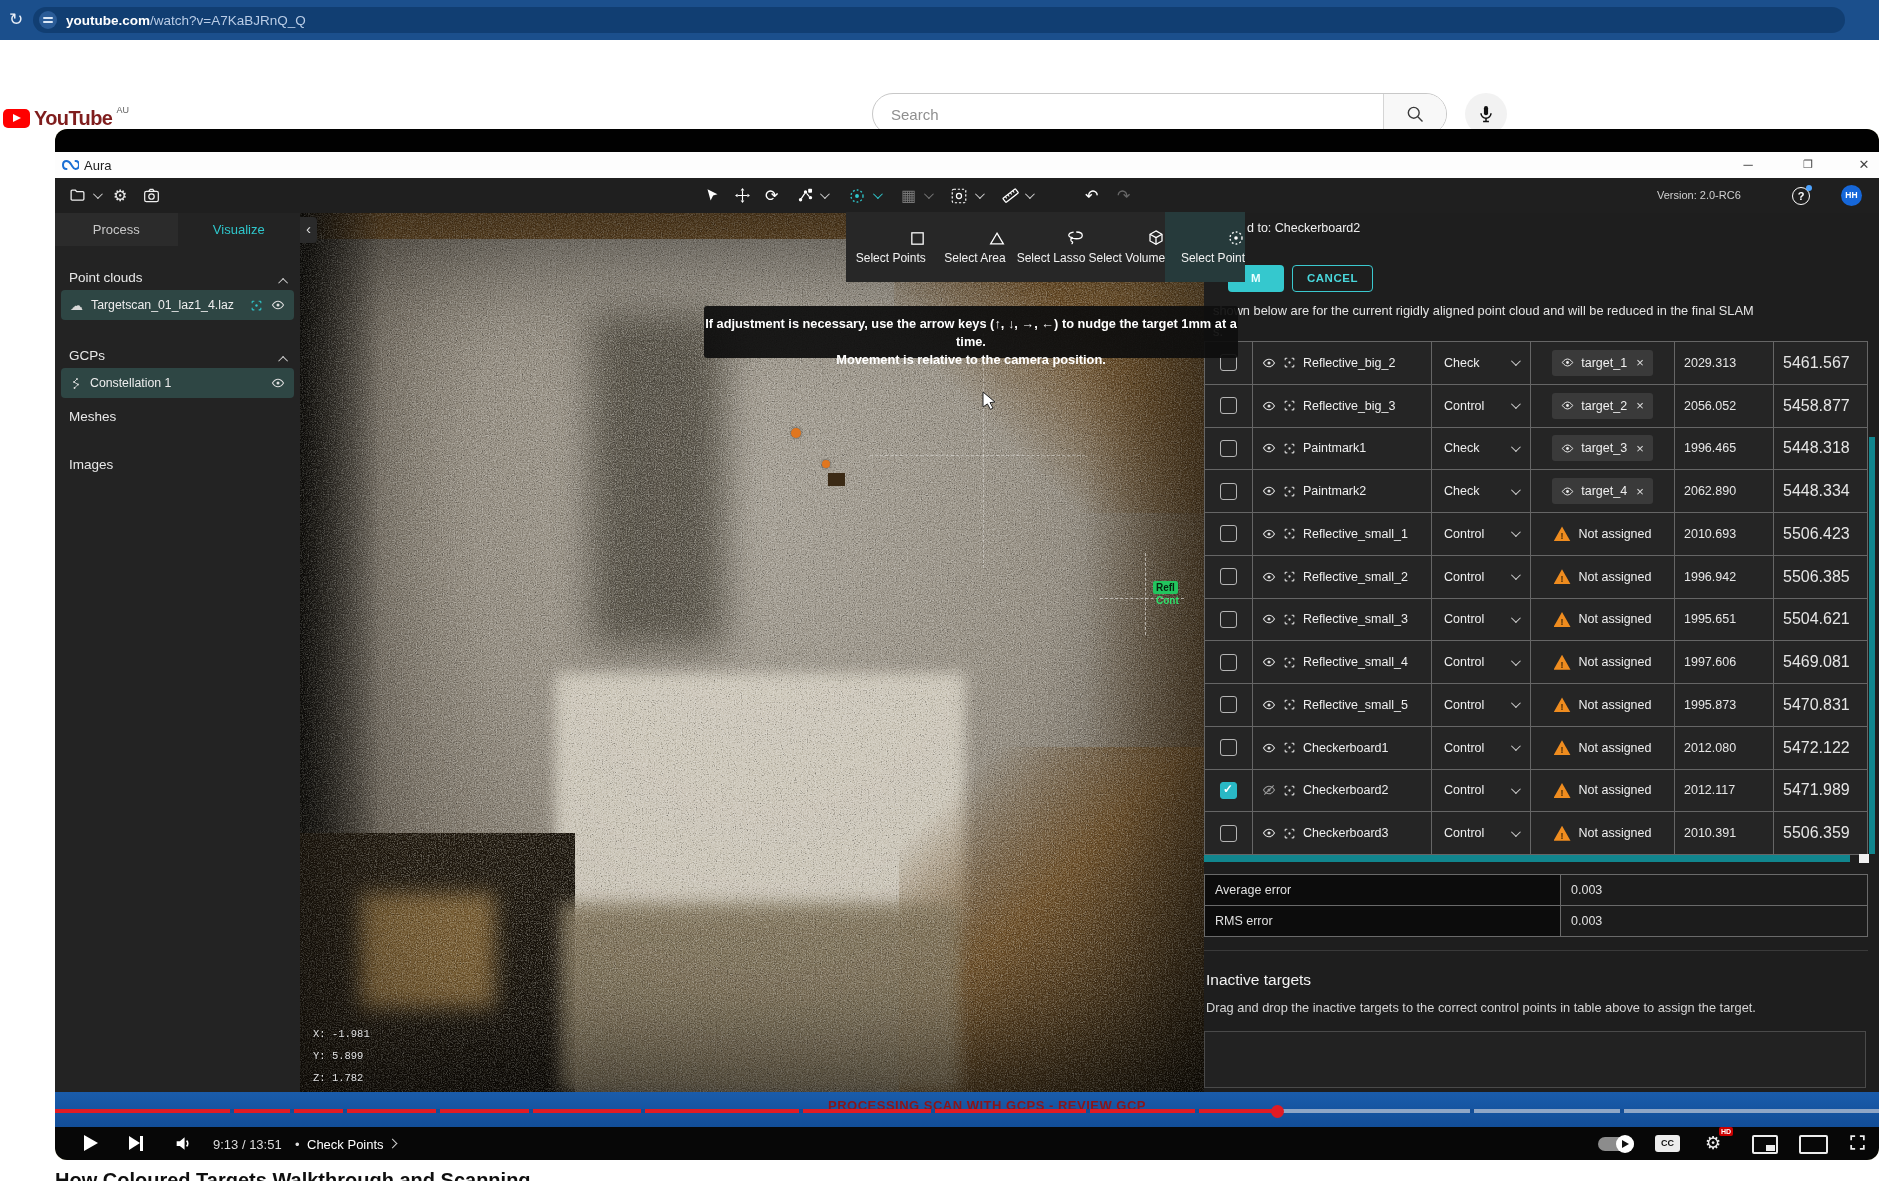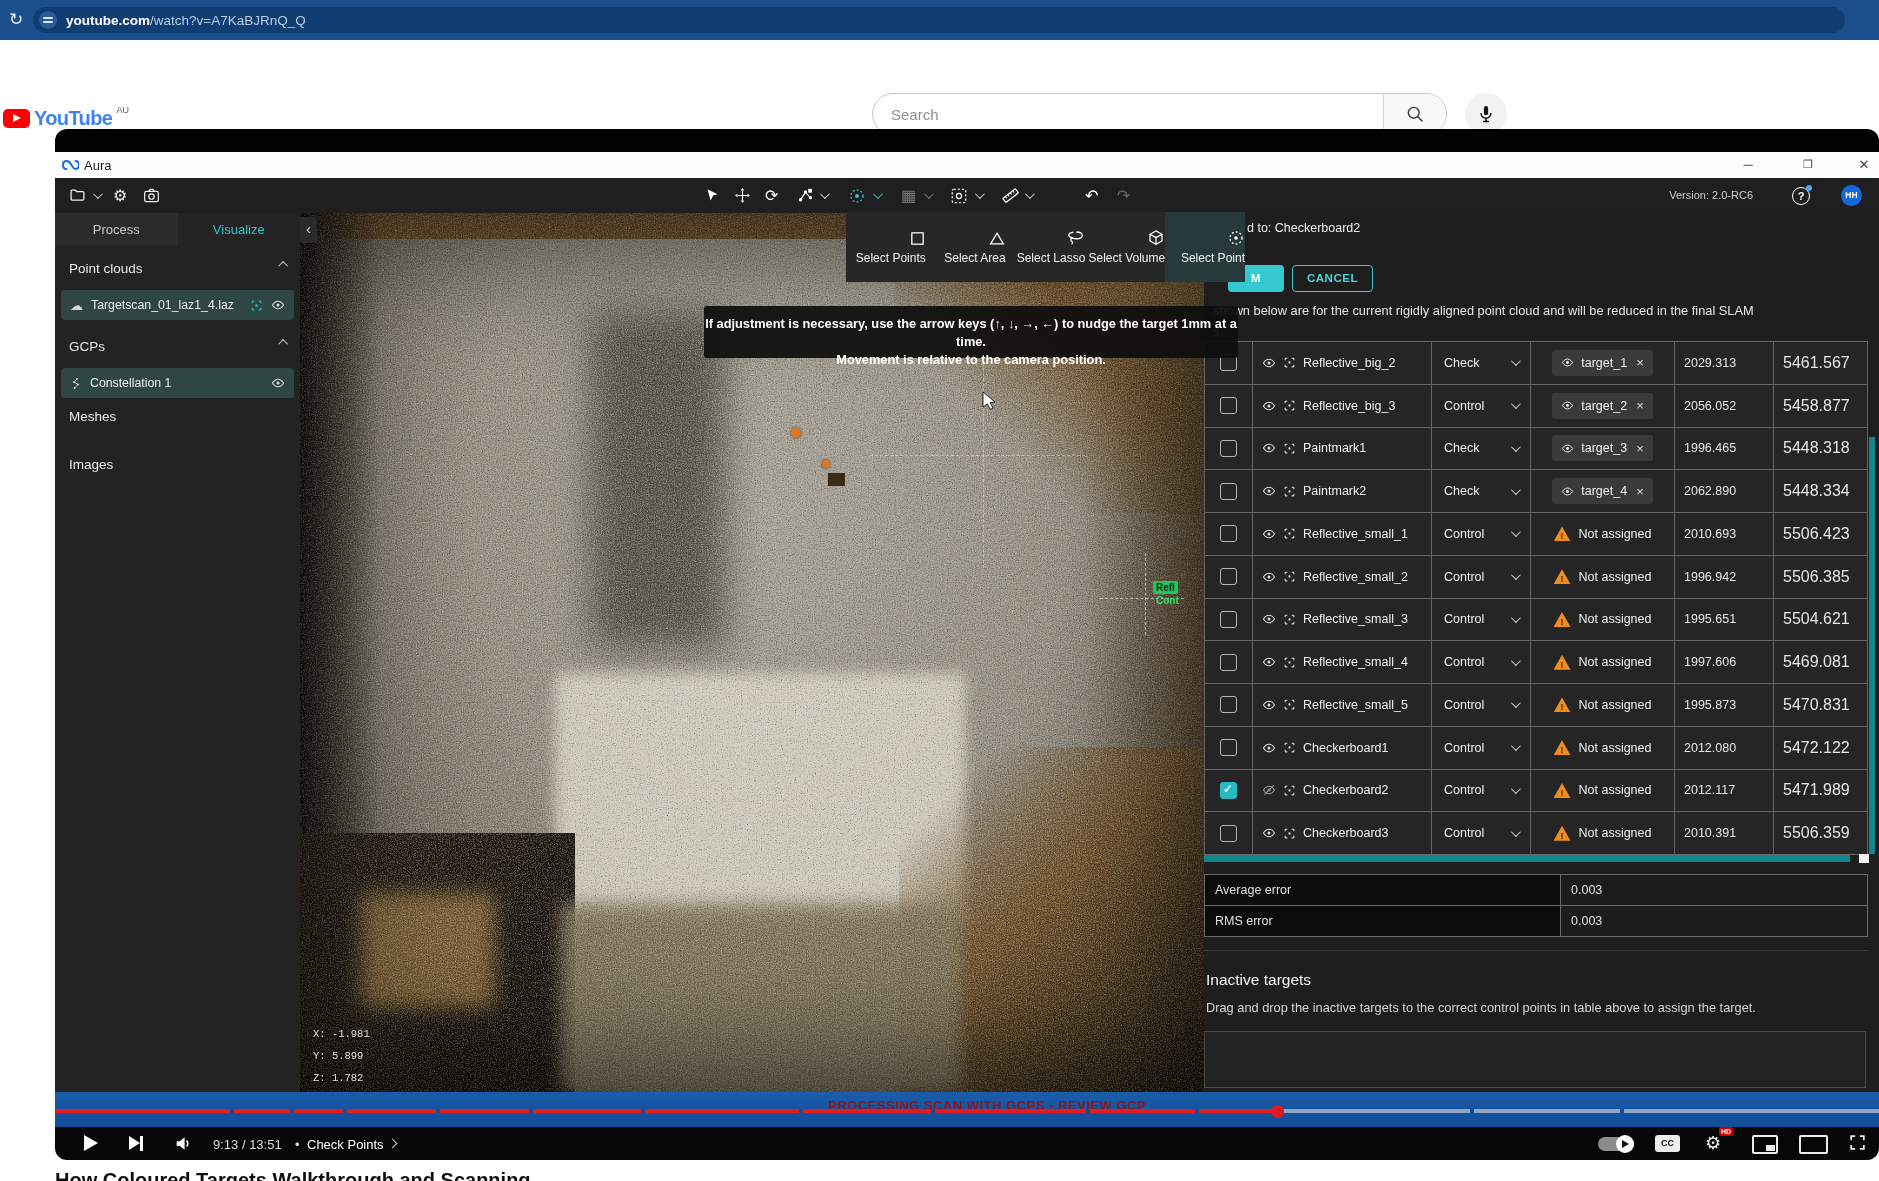--- a/index.html
+++ b/index.html
@@ -15,21 +15,21 @@
   .tune i{position:absolute;left:4px;width:10px;height:1.6px;background:#dce8f7;border-radius:1px;}
   .tune i:nth-child(1){top:6px;}.tune i:nth-child(2){top:10px;}
   .urltxt{font-size:13.5px;color:#b9cce6;white-space:nowrap;}
   .urltxt b{color:#fff;font-weight:700;}
 
   
   .yth{position:absolute;left:0;top:40px;width:1879px;height:66px;background:#fff;}
   .ylogo{position:absolute;left:3px;top:67px;display:flex;align-items:flex-start;gap:4px;cursor:pointer;}
   .ybox{width:27px;height:19px;background:#f00;border-radius:5px;position:relative;margin-top:2px;}
   .ybox:after{content:"";position:absolute;left:10px;top:5px;border-left:8px solid #fff;border-top:4.5px solid transparent;border-bottom:4.5px solid transparent;}
-  .yword{font-size:20px;font-weight:700;color:#3b82f6;letter-spacing:-0.6px;line-height:22px;}
+  .yword{font-size:20px;font-weight:700;color:#7f1d1d;letter-spacing:-0.6px;line-height:22px;}
   .ybadge{font-size:9px;color:#606060;margin-top:-2px;}
   .spill{position:absolute;left:872px;top:53px;width:575px;height:42px;border:1px solid #c8c8c8;border-radius:21px;
          display:flex;align-items:stretch;overflow:hidden;background:#fff;box-sizing:border-box;}
   .spill input{flex:1;border:0;outline:0;padding:0 18px;font-size:15px;font-family:"Liberation Sans",sans-serif;color:#111;background:transparent;}
   .spill input::placeholder{color:#8f8f8f;}
   .sbtn{width:62px;background:#f8f8f8;border-left:1px solid #d5d5d5;display:flex;align-items:center;justify-content:center;cursor:pointer;}
   .micbtn{position:absolute;left:1465px;top:53px;width:42px;height:42px;border-radius:50%;background:#f2f2f2;
           display:flex;align-items:center;justify-content:center;cursor:pointer;}
 
   
@@ -39,36 +39,36 @@
   .titlebar .tlogo{margin-left:7px;}
   .titlebar .tname{margin-left:5px;font-size:13px;color:#1c1c1c;}
   .winbtn{position:absolute;top:0;height:26px;width:30px;text-align:center;line-height:25px;color:#444;font-size:13px;cursor:pointer;}
   .apptb{position:absolute;left:0;top:49px;width:1824px;height:35px;background:#1f1f1f;}
   .ti{position:absolute;top:0;height:35px;display:flex;align-items:center;color:#eaeaea;cursor:pointer;}
   .chev{display:inline-block;width:6px;height:6px;border-right:1.6px solid #cfcfcf;border-bottom:1.6px solid #cfcfcf;}
   .chev.d{transform:rotate(45deg) translateY(-2px);}
   .chev.u{transform:rotate(-135deg) translateY(-2px);}
   .chev.r{transform:rotate(-45deg);}
   .chev.teal{border-color:#2fc6cb;}
-  .ver{position:absolute;left:1602px;top:0;width:96px;height:35px;line-height:35px;font-size:11px;color:#d0d0d0;text-align:right;}
+  .ver{position:absolute;left:1602px;top:0;width:96px;height:35px;line-height:35px;font-size:11px;color:#d0d0d0;}
   .helpc{position:absolute;left:1737px;top:9px;width:16px;height:16px;border:1.4px solid #fff;border-radius:50%;color:#fff;
          font-size:11px;font-weight:700;text-align:center;line-height:16px;cursor:pointer;}
   .helpc:after{content:"";position:absolute;right:-3px;top:-3px;width:6px;height:6px;border-radius:50%;background:#4da3ff;}
   .avatar{position:absolute;left:1786px;top:7px;width:21px;height:21px;border-radius:50%;background:#1667d9;color:#fff;
           font-size:8.5px;font-weight:700;text-align:center;line-height:21px;cursor:pointer;}
 
   .appbody{position:absolute;left:0;top:84px;width:1824px;height:879px;}
 
   
   .sidebar{position:absolute;left:0;top:0;width:245px;height:879px;background:#232323;z-index:5;}
   .tabs{display:flex;height:33px;}
   .tab{flex:1;text-align:center;line-height:33px;font-size:13px;cursor:pointer;}
   .tab.off{background:#2b2b2b;color:#c7c7c7;}
   .tab.on{background:#232323;color:#2fc6cb;}
-  .sech{position:absolute;left:14px;right:12px;height:24px;color:#e8e8e8;font-size:13.5px;display:flex;align-items:flex-start;justify-content:space-between;cursor:pointer;}
+  .sech{position:absolute;left:14px;right:12px;height:24px;color:#e8e8e8;font-size:13.5px;display:flex;align-items:flex-end;justify-content:space-between;cursor:pointer;}
   .sitem{position:absolute;left:6px;width:233px;height:30px;border-radius:4px;background:#2e4644;color:#ededed;font-size:12.3px;
          display:flex;align-items:center;gap:8px;padding:0 9px;box-sizing:border-box;cursor:pointer;}
   .sitem .grow1{flex:1;white-space:nowrap;overflow:hidden;}
   .plain{position:absolute;left:14px;color:#e8e8e8;font-size:13.5px;cursor:pointer;}
 
   
   .vp{position:absolute;left:245px;top:0;width:904px;height:879px;background:#0e0d0b;overflow:hidden;}
   .pcb{position:absolute;inset:0;background:radial-gradient(ellipse at 52% 32%,#a29c92 0%,#90897e 45%,#6f675c 70%,#3a332a 88%,#171310 100%);}
   .pp{position:absolute;}
   .noise{position:absolute;left:0;top:0;mix-blend-mode:hard-light;}

